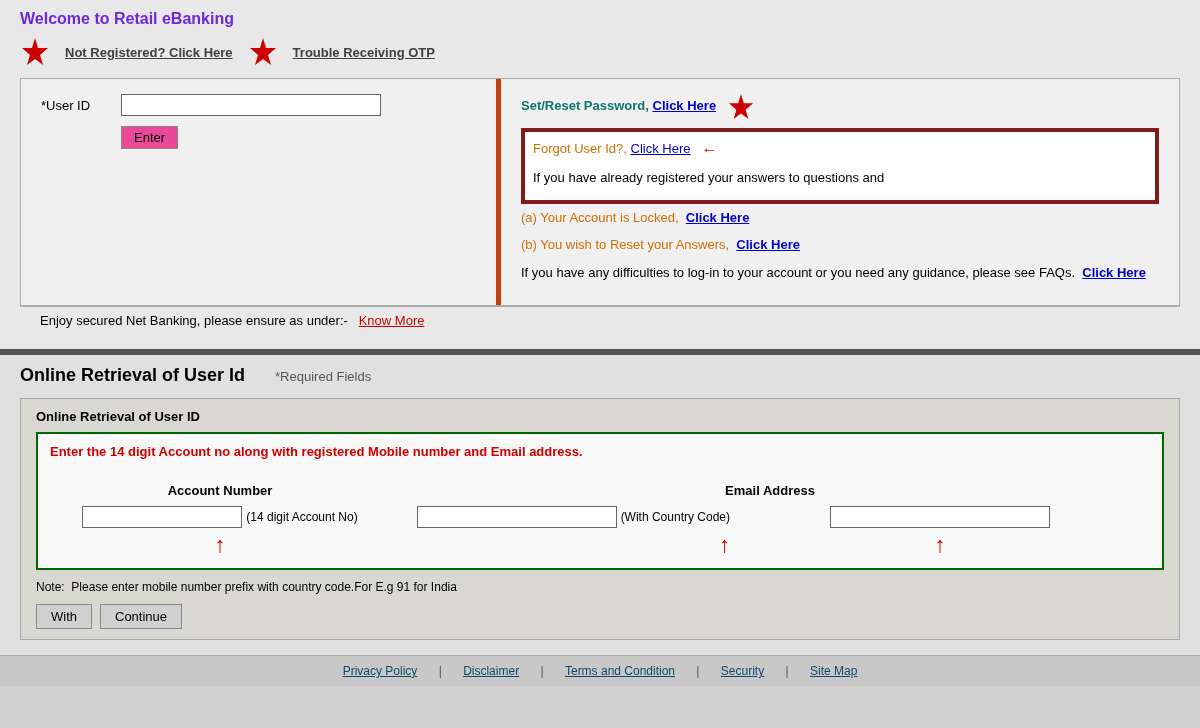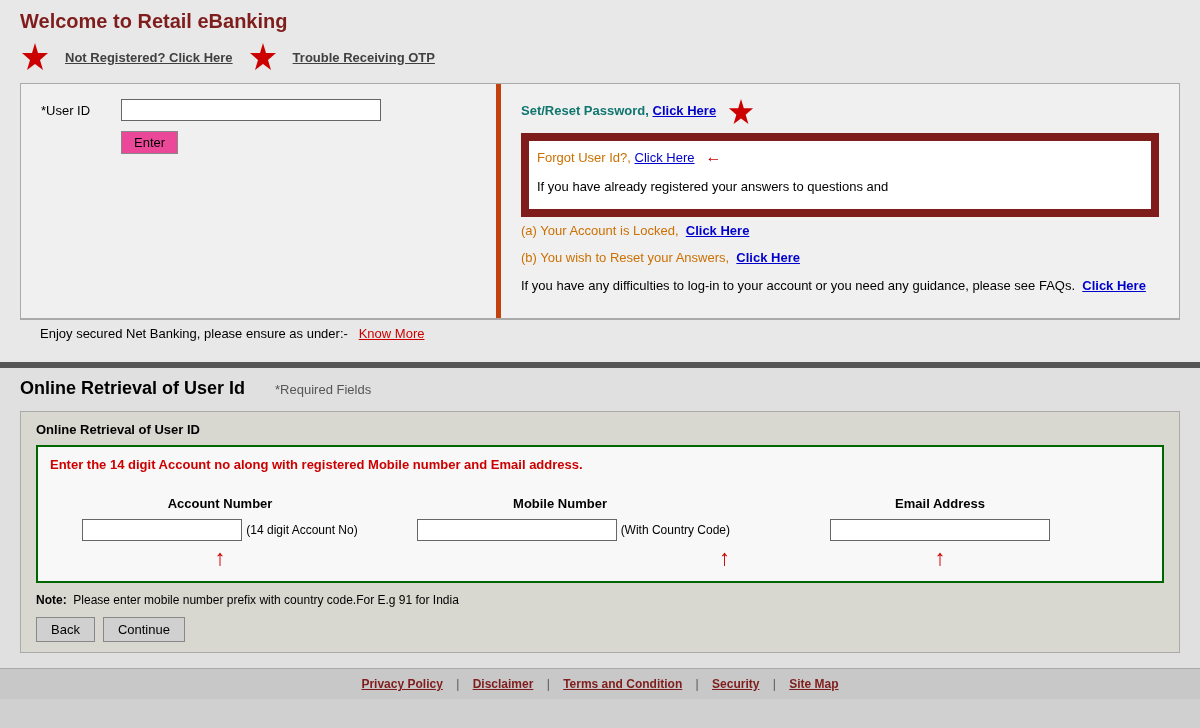--- a/index.html
+++ b/index.html
@@ -10,23 +10,23 @@
       color: #000;
     }
 
     
     .top-section {
       background: #e8e8e8;
       padding: 10px 20px 15px 20px;
       border-bottom: 3px solid #555;
     }
     .top-title {
-      font-size: 20px;
-      font-weight: bold;
-      color: #7f1d1d;
+      font-size: 16px;
+      font-weight: bold;
+      color: #6d28d9;
       margin-bottom: 10px;
     }
     .top-links-row {
       display: flex;
       align-items: center;
       gap: 15px;
       margin-bottom: 12px;
     }
     .link-red {
       color: #404040;
@@ -206,21 +206,21 @@
       text-align: center;
       margin-top: 4px;
     }
 
     
     .note-text {
       font-size: 12px;
       margin-top: 6px;
       margin-bottom: 10px;
     }
-    .note-bold { font-weight: bold; }
+    .note-bold { font-weight: normal; }
 
     
     .action-buttons {
       display: flex;
       gap: 8px;
       margin-top: 8px;
     }
     .action-btn {
       background: #d0d0d0;
       border: 1px solid #888;
@@ -231,34 +231,33 @@
 
     
     .footer {
       background: #c8c8c8;
       padding: 8px 20px;
       text-align: center;
       border-top: 1px solid #aaa;
       font-size: 12px;
     }
     .footer a {
-      color: #7f1d1d;
+      color: #0c4a6e;
       text-decoration: underline;
       cursor: pointer;
-      margin: 0 8px;
-      font-weight: bold;
+      margin: 0 16px;
     }
     .footer-sep {
       color: #555;
       margin: 0 2px;
     }
 
     
     .forgot-highlight {
-      border: 8px solid #7f1d1d;
+      border: 4px solid #7f1d1d;
       padding: 4px 8px;
       margin: 4px 0;
       background: #fff;
     }
   </style>
 </head>
 <body>
 
 <div class="top-section">
   <div class="top-title">Welcome to Retail eBanking</div>
@@ -340,23 +339,20 @@
   <div class="inner-box">
     <div class="inner-box-title">Online Retrieval of User ID</div>
 
     <div class="green-box">
       <div class="green-box-msg">Enter the 14 digit Account no along with registered Mobile number and Email address.</div>
 
       <div style="display:flex; align-items:flex-end; margin-bottom:4px;">
         <div class="field-col field-col-account">
           <div class="col-header">Account Number</div>
         </div>
-        <div class="field-col field-col-mobile">
-          <div class="col-header">Mobile Number</div>
-        </div>
         <div class="field-col field-col-email">
           <div class="col-header">Email Address</div>
         </div>
       </div>
 
       <div style="display:flex; align-items:flex-start;">
 
         <div class="field-input-group field-input-group-account">
           <div class="field-row-inputs">
             <input type="text" class="field-text-input account-input" style="">
@@ -384,21 +380,21 @@
         </div>
       </div>
     </div>
 
     <p class="note-text">
       <span class="note-bold">Note:</span>
       &nbsp;<span>Please enter mobile number prefix with country code.For E.g 91 for India</span>
     </p>
 
     <div class="action-buttons">
-      <button class="action-btn">Back</button>
+      <button class="action-btn">With</button>
       <button class="action-btn">Continue</button>
     </div>
   </div>
 </div>
 
 <div class="footer">
   <a>Privacy Policy</a>
   <span class="footer-sep">|</span>
   <a>Disclaimer</a>
   <span class="footer-sep">|</span>

